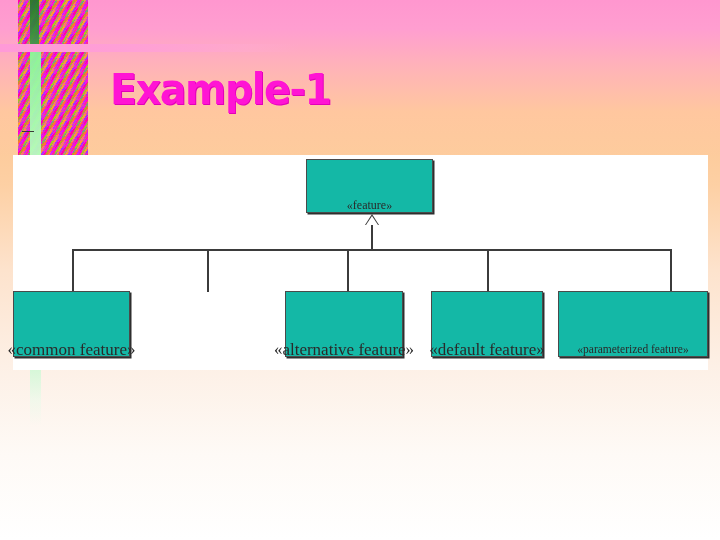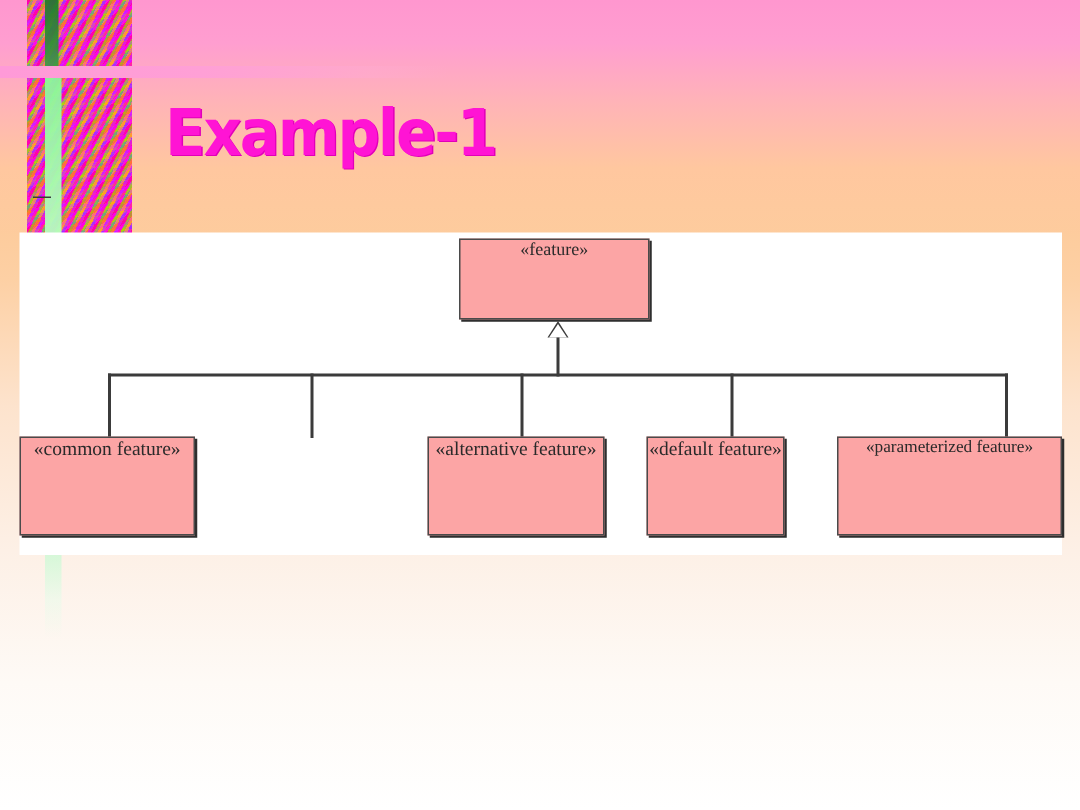--- a/index.html
+++ b/index.html
@@ -111,32 +111,32 @@
   #diagram-canvas {
     position: absolute;
     left: 13px; top: 155px;
     width: 695px; height: 215px;
     background: #ffffff;
   }
 
   
   .uml-box {
     position: absolute;
-    background: #fca5a5;
+    background: #14b8a6;
     border: 1px solid #4a4a4a;
     box-shadow: 1.5px 1.5px 0 #2e2e2e;
     box-sizing: border-box;
     display: flex;
-    align-items: flex-start;
+    align-items: flex-end;
     justify-content: center;
     text-align: center;
   }
   .uml-label {
     font-family: "Liberation Serif", serif;
-    font-size: 13px;
+    font-size: 17px;
     color: #2a2a2a;
     line-height: 13px;
     padding: 0 4px;
     white-space: nowrap;
   }
   #box-feature .uml-label { font-size: 12px; }
   #box-parameterized .uml-label { font-size: 11.5px; }
 
   
   .conn {
@@ -212,21 +212,21 @@
 
     <div class="uml-box" id="box-common" style="left:0px; top:136px; width:117px; height:66px;">
       <span class="uml-label">«common feature»</span>
     </div>
 
 
     <div class="uml-box" id="box-alternative" style="left:272px; top:136px; width:118px; height:66px;">
       <span class="uml-label">«alternative feature»</span>
     </div>
 
-    <div class="uml-box" id="box-default" style="left:418px; top:136px; width:92px; height:66px;">
+    <div class="uml-box" id="box-default" style="left:418px; top:136px; width:112px; height:66px;">
       <span class="uml-label">«default feature»</span>
     </div>
 
     <div class="uml-box" id="box-parameterized" style="left:545px; top:136px; width:150px; height:66px;">
       <span class="uml-label">«parameterized feature»</span>
     </div>
 
   </div>
 
 

